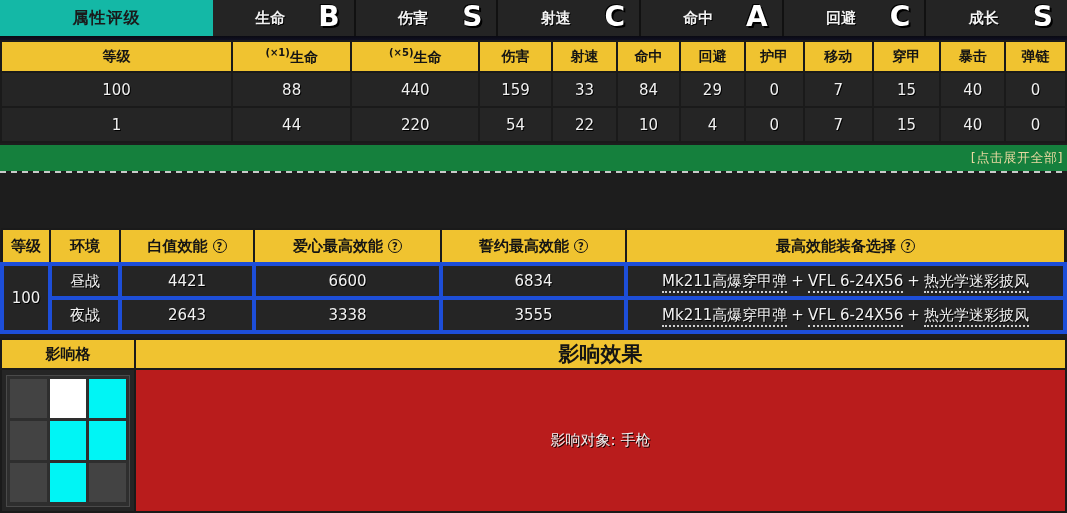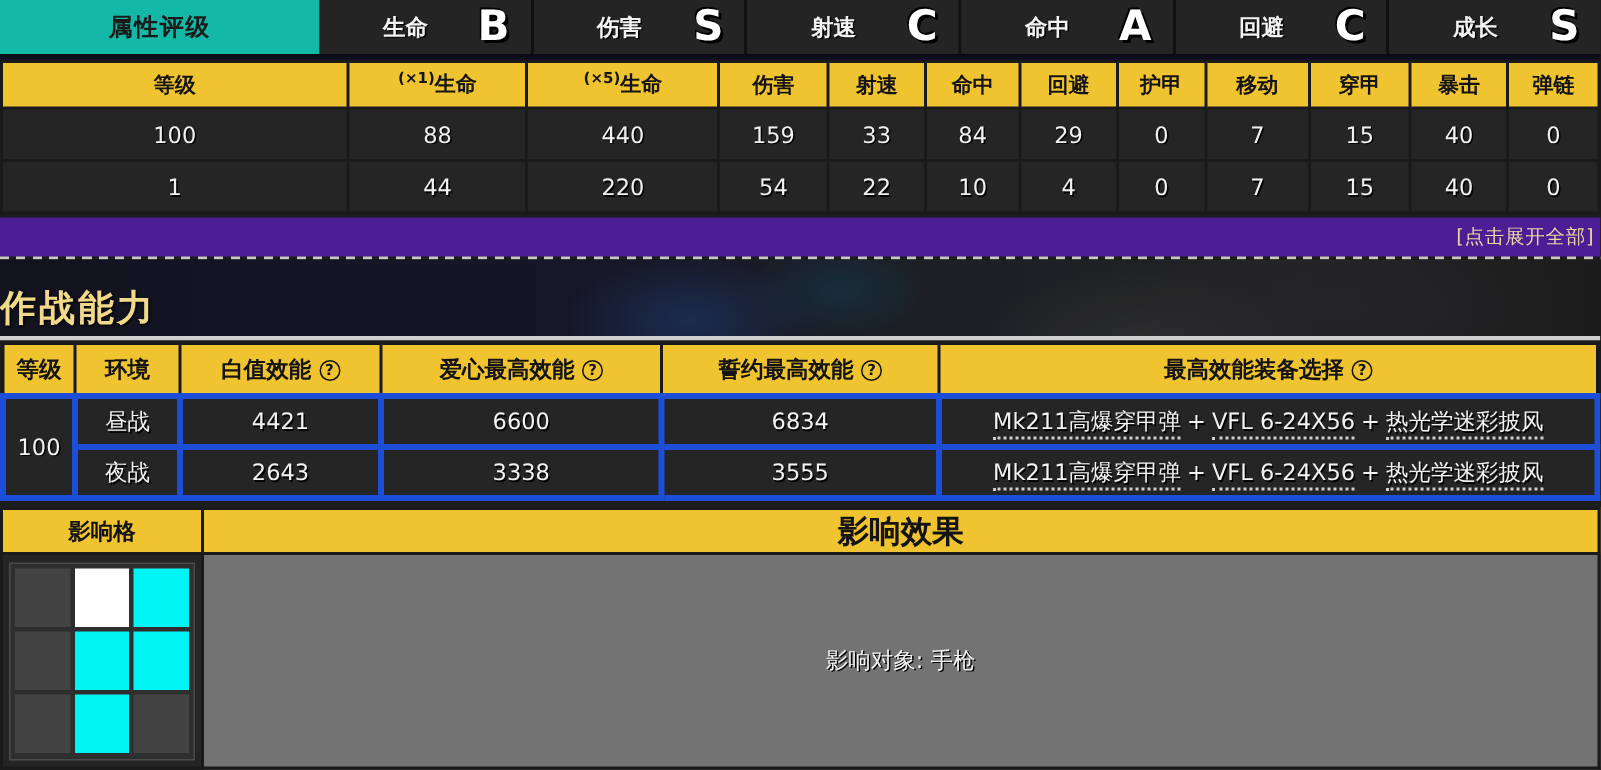--- a/index.html
+++ b/index.html
@@ -60,21 +60,21 @@
     background:#252525; color:#f0f0f0;
     font-size:15px; height:35px;
     border:2px solid #1a1a1a;
     text-align:center;
     text-shadow:1px 1px 0 #000;
   }
   .mult { font-size:10px; vertical-align:super; font-weight:bold; }
 
   .expand-row {
     position:absolute; left:0; top:145px; width:1067px; height:26px;
-    background:#4c1d95; display:flex; align-items:center; justify-content:flex-end;
+    background:#15803d; display:flex; align-items:center; justify-content:flex-end;
   }
   .expand-link {
     color:#e8d8a0; font-size:13px; padding-right:4px; cursor:pointer;
     letter-spacing:0.5px;
   }
   .dashed-sep {
     position:absolute; left:0; top:171px; width:1067px; height:2px;
     background:repeating-linear-gradient(to right,#c9c9c9 0 6px,transparent 6px 11px);
   }
 
@@ -148,21 +148,21 @@
   .grid3 {
     width:124px; height:132px;
     display:grid; grid-template-columns:repeat(3,1fr); grid-template-rows:repeat(3,1fr);
     gap:3px; background:#2e2e2e; padding:3px; border:1px solid #4a4a4a;
   }
   .gcell { width:100%; height:100%; }
   .gcell.empty  { background:#434343; }
   .gcell.self   { background:#ffffff; }
   .gcell.active { background:#00f5f5; }
   .eff-pane {
-    flex:1; background:#737373; border:2px solid #1a1a1a; border-top:none; border-left:none;
+    flex:1; background:#b91c1c; border:2px solid #1a1a1a; border-top:none; border-left:none;
     display:flex; flex-direction:column; align-items:center; justify-content:center;
     gap:24px;
   }
   .eff-line { color:#f2f2f2; font-size:15px; text-shadow:1px 1px 0 #000; }
 </style>
 </head>
 <body>
 
 <div id="root">
 
@@ -246,25 +246,20 @@
           </tr>
         </tbody>
     </table>
   </div>
 
   <div class="expand-row">
     <span class="expand-link">[点击展开全部]</span>
   </div>
   <div class="dashed-sep"></div>
 
-  <div class="section-head">
-    <div class="bgart"></div>
-    <div class="section-title">作战能力</div>
-    <div class="section-underline"></div>
-  </div>
 
   <div class="combat-wrap">
     <table class="combat">
       <colgroup>
         <col style="width:48px">
           <col style="width:70px">
           <col style="width:134px">
         <col style="width:187px">
           <col style="width:185px">
           <col>

